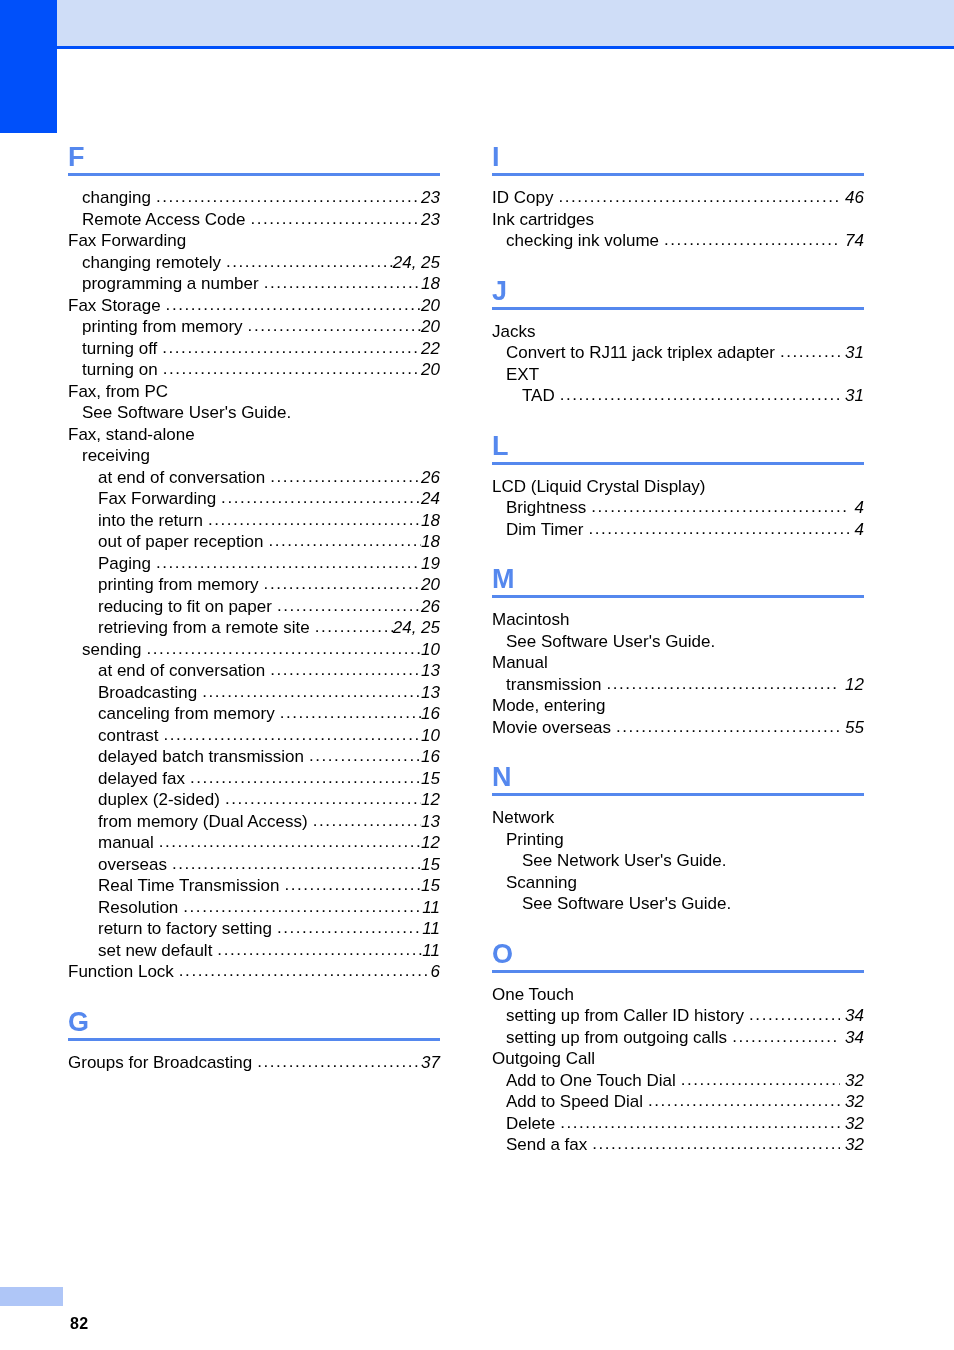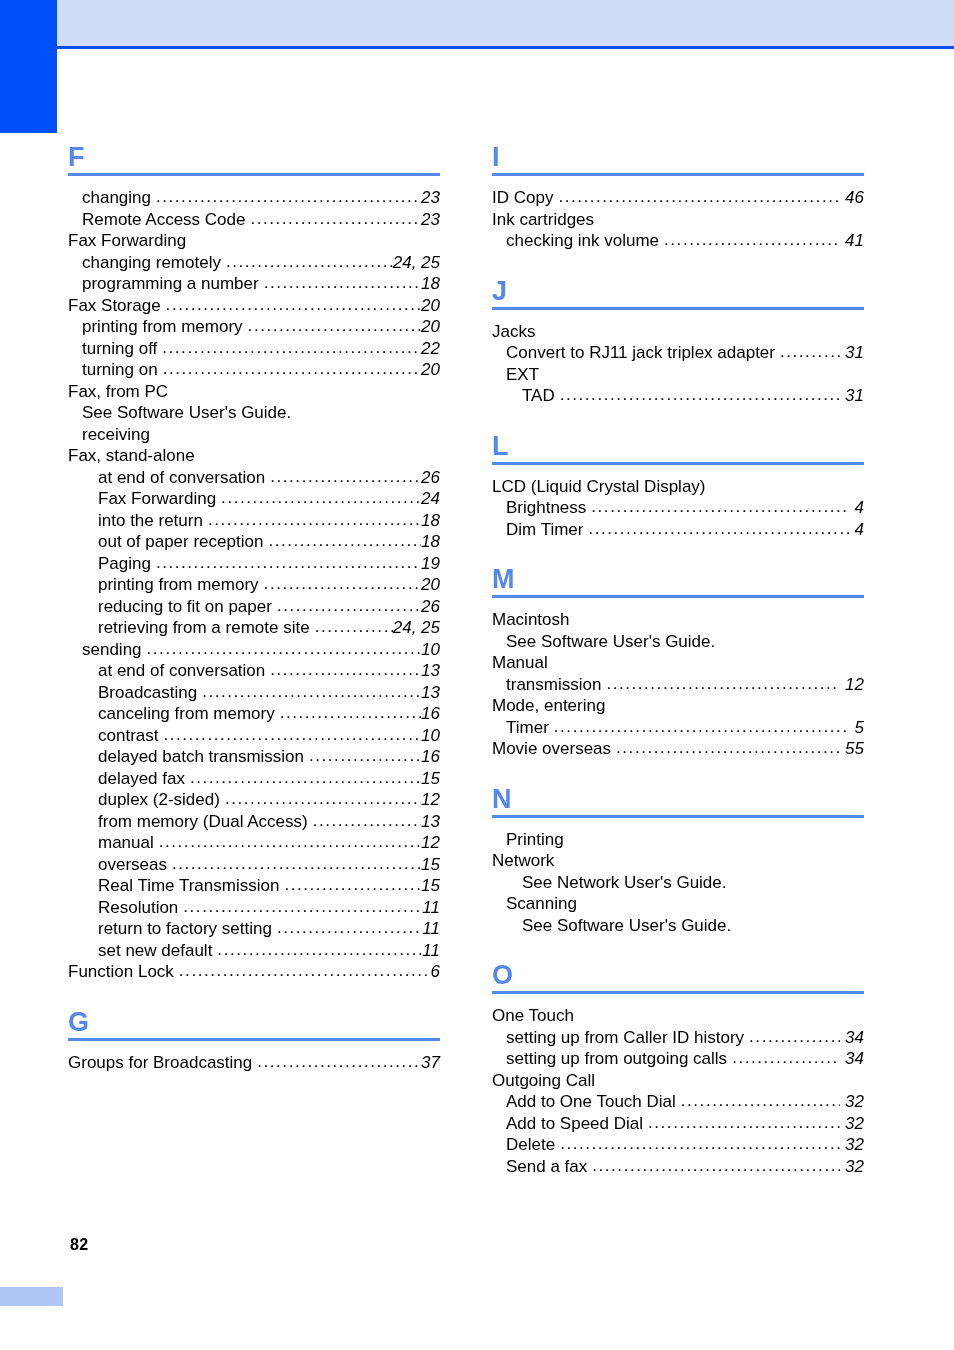--- a/index.html
+++ b/index.html
@@ -37,21 +37,21 @@
 
   
   #footer-block {
     position: absolute;
     left: 0; top: 1287px;
     width: 63px; height: 19px;
     background: #AFC6F7;
   }
   #page-number {
     position: absolute;
-    left: 70px; top: 1236px;
+    left: 70px; top: 1315px;
     font-size: 16px;
     font-weight: bold;
     letter-spacing: 0.3px;
   }
 
   
   .column {
     position: absolute;
     top: 140px;
     width: 372px;
@@ -168,25 +168,25 @@
         <span class="entry-label">turning on</span>
         <span class="entry-dots"></span>
         <span class="entry-page">20</span>
       </div>
       <div class="entry lvl0 noleader">
         <span class="entry-label">Fax, from PC</span>
       </div>
       <div class="entry lvl1 noleader">
         <span class="entry-label">See Software User's Guide.</span>
       </div>
+      <div class="entry lvl0 noleader">
+        <span class="entry-label">Fax, stand-alone</span>
+      </div>
       <div class="entry lvl1 noleader">
         <span class="entry-label">receiving</span>
-      </div>
-      <div class="entry lvl0 noleader">
-        <span class="entry-label">Fax, stand-alone</span>
       </div>
       <div class="entry lvl2">
         <span class="entry-label">at end of conversation</span>
         <span class="entry-dots"></span>
         <span class="entry-page">26</span>
       </div>
       <div class="entry lvl2">
         <span class="entry-label">Fax Forwarding</span>
         <span class="entry-dots"></span>
         <span class="entry-page">24</span>
@@ -321,21 +321,21 @@
         <span class="entry-label">ID Copy</span>
         <span class="entry-dots"></span>
         <span class="entry-page">46</span>
       </div>
       <div class="entry lvl0 noleader">
         <span class="entry-label">Ink cartridges</span>
       </div>
       <div class="entry lvl1">
         <span class="entry-label">checking ink volume</span>
         <span class="entry-dots"></span>
-        <span class="entry-page">41</span>
+        <span class="entry-page">74</span>
       </div>
     </div>
     <div class="section-gap"></div>
     <div class="letter-section">
       <div class="letter-heading">J</div>
       <div class="letter-rule"></div>
       <div class="entry lvl0 noleader">
         <span class="entry-label">Jacks</span>
       </div>
       <div class="entry lvl1">
@@ -383,41 +383,36 @@
       <div class="entry lvl0 noleader">
         <span class="entry-label">Manual</span>
       </div>
       <div class="entry lvl1">
         <span class="entry-label">transmission</span>
         <span class="entry-dots"></span>
         <span class="entry-page">12</span>
       </div>
       <div class="entry lvl0 noleader">
         <span class="entry-label">Mode, entering</span>
-      </div>
-      <div class="entry lvl1">
-        <span class="entry-label">Timer</span>
-        <span class="entry-dots"></span>
-        <span class="entry-page">5</span>
       </div>
       <div class="entry lvl0">
         <span class="entry-label">Movie overseas</span>
         <span class="entry-dots"></span>
         <span class="entry-page">55</span>
       </div>
     </div>
     <div class="section-gap"></div>
     <div class="letter-section">
       <div class="letter-heading">N</div>
       <div class="letter-rule"></div>
+      <div class="entry lvl0 noleader">
+        <span class="entry-label">Network</span>
+      </div>
       <div class="entry lvl1 noleader">
         <span class="entry-label">Printing</span>
-      </div>
-      <div class="entry lvl0 noleader">
-        <span class="entry-label">Network</span>
       </div>
       <div class="entry lvl2 noleader">
         <span class="entry-label">See Network User's Guide.</span>
       </div>
       <div class="entry lvl1 noleader">
         <span class="entry-label">Scanning</span>
       </div>
       <div class="entry lvl2 noleader">
         <span class="entry-label">See Software User's Guide.</span>
       </div>

